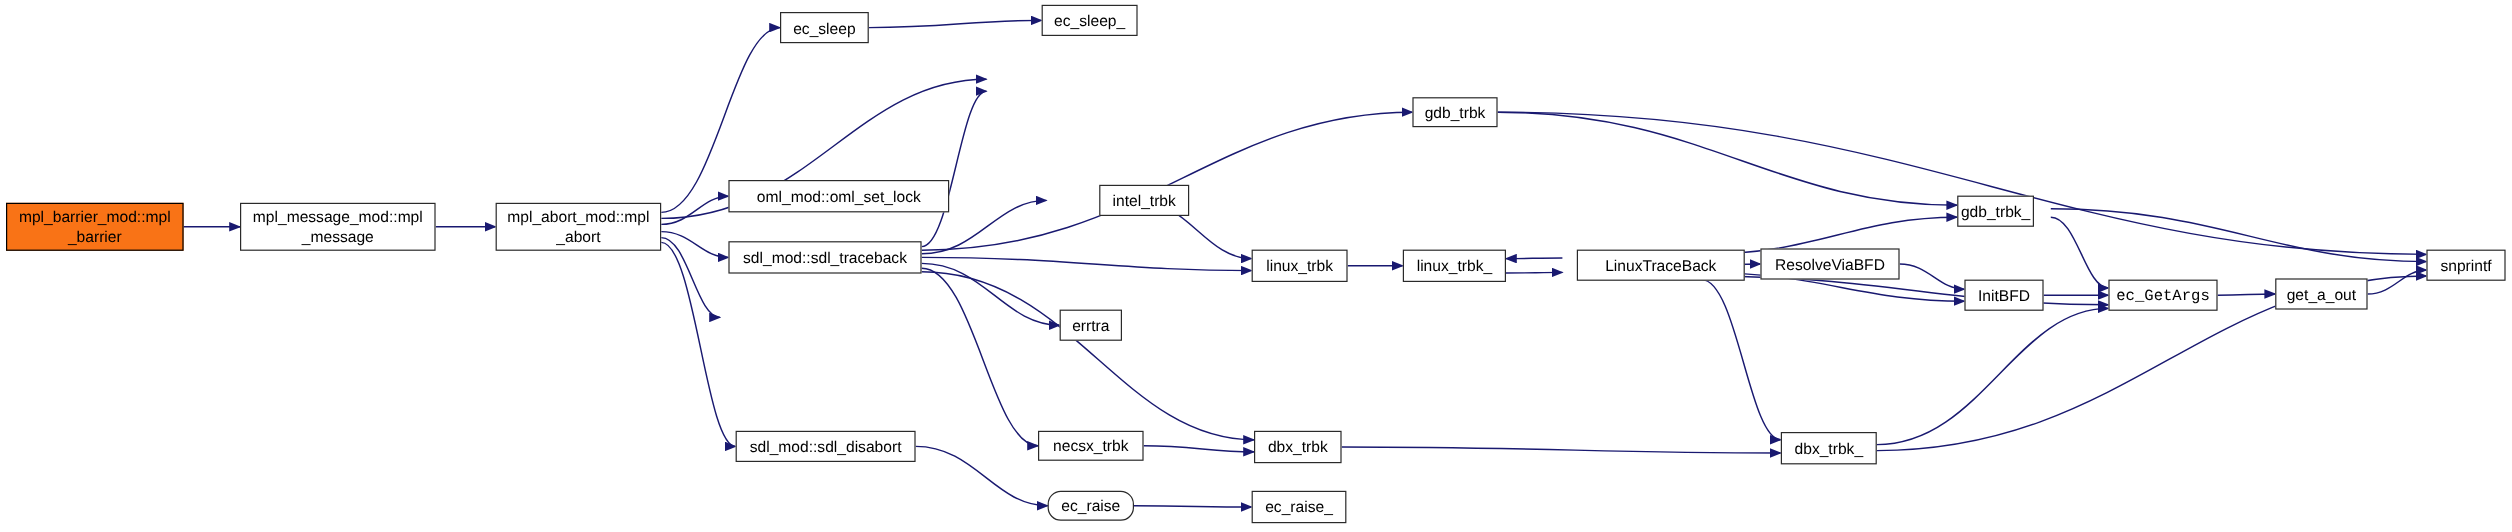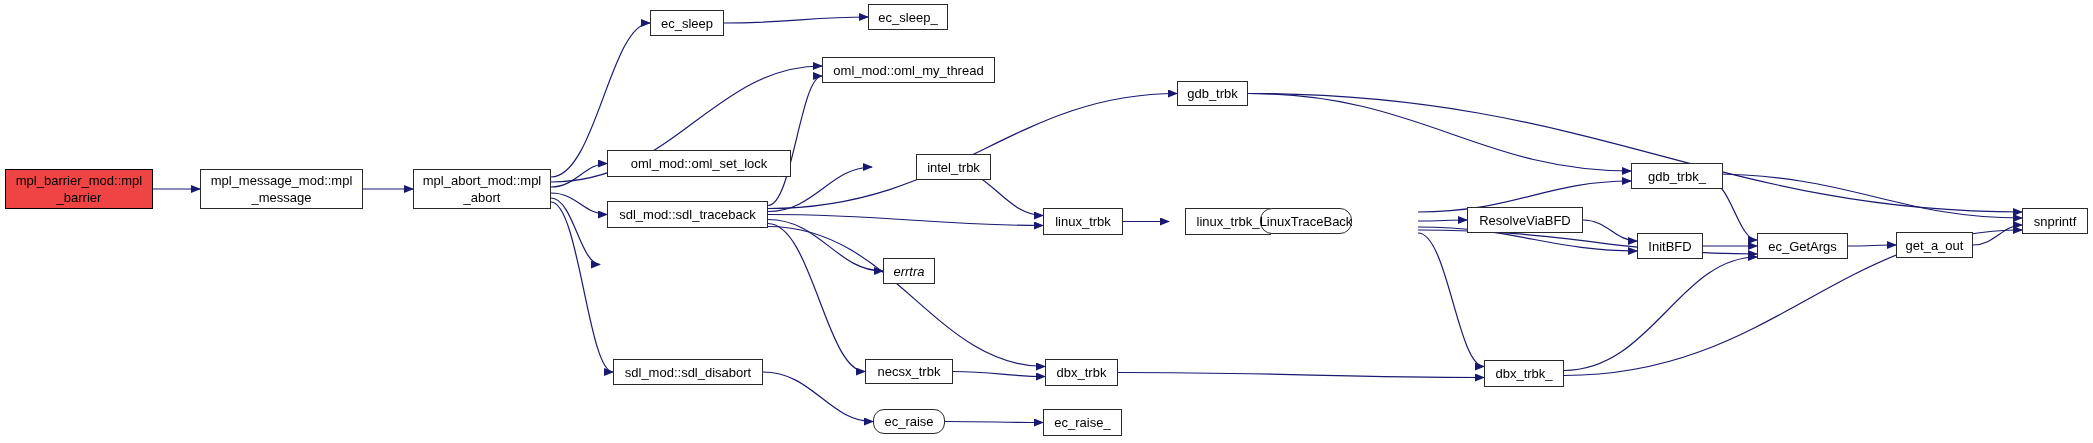--- a/index.html
+++ b/index.html
@@ -25,21 +25,21 @@
     align-items: center;
     justify-content: center;
     text-align: center;
     font-size: 13px;
     line-height: 17px;
     color: #000000;
     white-space: pre-line;
     z-index: 2;
   }
   .node.highlighted {
-    background: #ef4444;
+    background: #f97316;
     border-color: #000000;
   }
   .edge {
     fill: none;
     stroke-width: 1.2px;
   }
 </style>
 </head>
 <body>
 
@@ -91,34 +91,33 @@
       <path d="M 945 421.5 C 989.1 421.5, 1003.8 422.5, 1043 422.5" class="edge" stroke="#191970" marker-end="url(#arrowhead)"></path>
     </svg>
 <div class="node highlighted" style="left: 5px; top: 169px; width: 148px; height: 40px;">mpl_barrier_mod::mpl
 _barrier</div>
     <div class="node" style="left: 200px; top: 169px; width: 163px; height: 40px;">mpl_message_mod::mpl
 _message</div>
     <div class="node" style="left: 413px; top: 169px; width: 138px; height: 40px;">mpl_abort_mod::mpl
 _abort</div>
     <div class="node" style="left: 650px; top: 10px; width: 74px; height: 26px;">ec_sleep</div>
     <div class="node" style="left: 868px; top: 4px; width: 80px; height: 26px;">ec_sleep_</div>
-    <div class="node" style="left: 822px; top: 57px; width: 173px; height: 26px;">oml_mod::oml_my_thread</div>
     <div class="node" style="left: 607px; top: 150px; width: 184px; height: 27px;">oml_mod::oml_set_lock</div>
     <div class="node" style="left: 607px; top: 201px; width: 161px; height: 27px;">sdl_mod::sdl_traceback</div>
     <div class="node" style="left: 613px; top: 359px; width: 150px; height: 26px;">sdl_mod::sdl_disabort</div>
     <div class="node" style="left: 872px; top: 154px; width: 75px; height: 26px; margin-left: 44px;">intel_trbk</div>
     <div class="node" style="left: 1177px; top: 81px; width: 71px; height: 25px;">gdb_trbk</div>
     <div class="node" style="left: 1043px; top: 208px; width: 80px; height: 27px;">linux_trbk</div>
-    <div class="node" style="left: 1169px; top: 208px; width: 86px; height: 27px; margin-left: 16px;">linux_trbk_</div>
-    <div class="node" style="left: 1260px; top: 208px; width: 92px; height: 26px; border-radius: 12px;">LinuxTraceBack</div>
+    <div class="node" style="left: 1169px; top: 208px; width: 86px; height: 27px;">linux_trbk_</div>
+    <div class="node" style="left: 1314px; top: 208px; width: 140px; height: 26px;">LinuxTraceBack</div>
     <div class="node" style="left: 1467px; top: 207px; width: 116px; height: 26px; text-align: center;">ResolveViaBFD</div>
-    <div class="node" style="left: 1631px; top: 163px; width: 92px; height: 26px;">gdb_trbk_</div>
+    <div class="node" style="left: 1631px; top: 163px; width: 64px; height: 26px;">gdb_trbk_</div>
     <div class="node" style="left: 1637px; top: 233px; width: 66px; height: 26px;">InitBFD</div>
-    <div class="node" style="left: 1757px; top: 233px; width: 91px; height: 26px;">ec_GetArgs</div>
+    <div class="node" style="left: 1757px; top: 233px; width: 91px; height: 26px; font-family: Liberation Mono, monospace;">ec_GetArgs</div>
     <div class="node" style="left: 1896px; top: 232px; width: 77px; height: 26px;">get_a_out</div>
     <div class="node" style="left: 2022px; top: 208px; width: 66px; height: 26px;">snprintf</div>
-    <div class="node" style="left: 883px; top: 258px; width: 52px; height: 26px; font-style: italic;">errtra</div>
+    <div class="node" style="left: 883px; top: 258px; width: 52px; height: 26px;">errtra</div>
     <div class="node" style="left: 865px; top: 359px; width: 88px; height: 25px;">necsx_trbk</div>
     <div class="node" style="left: 1045px; top: 359px; width: 73px; height: 27px;">dbx_trbk</div>
     <div class="node" style="left: 1484px; top: 360px; width: 80px; height: 27px;">dbx_trbk_</div>
     <div class="node" style="left: 873px; top: 409px; width: 72px; height: 25px; border-radius: 11px;">ec_raise</div>
     <div class="node" style="left: 1043px; top: 409px; width: 79px; height: 27px;">ec_raise_</div>
   </div>
 
 </body></html>

